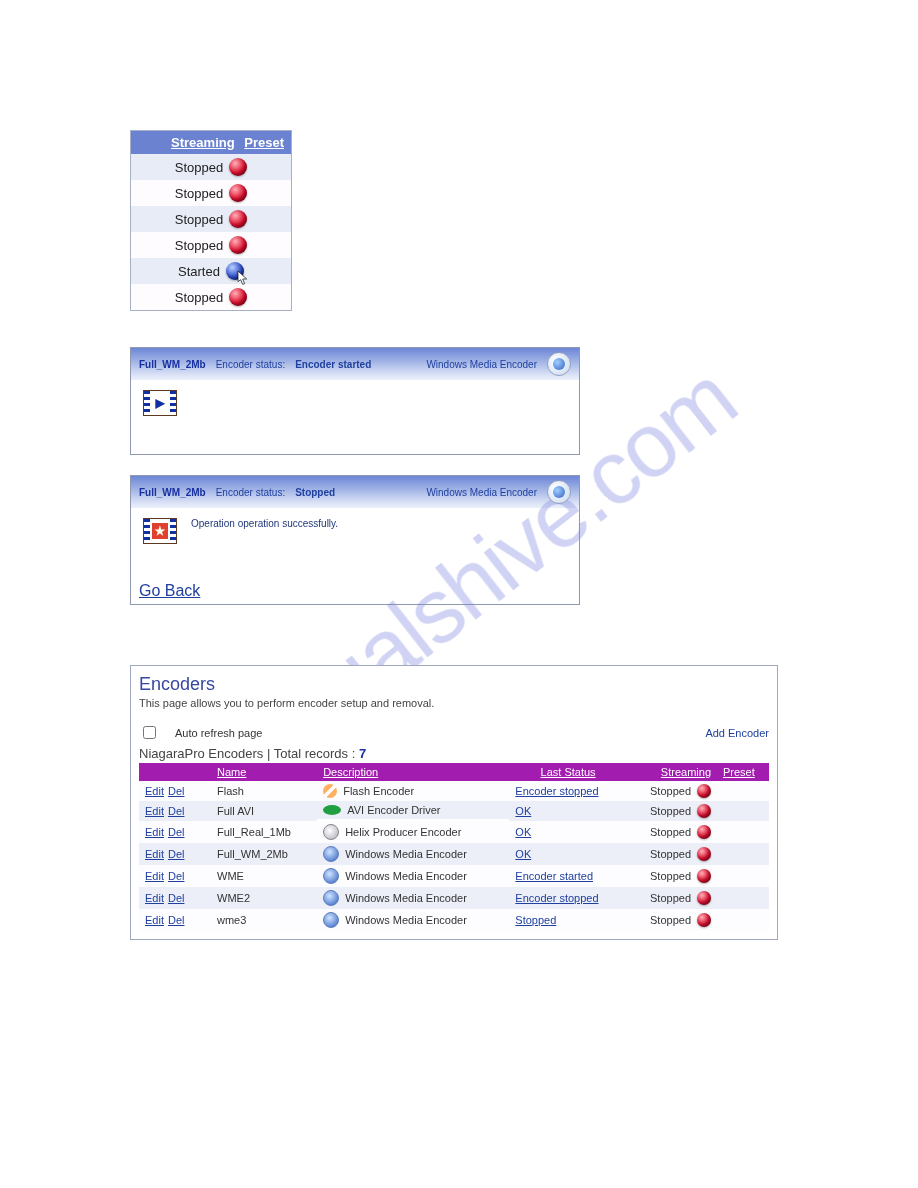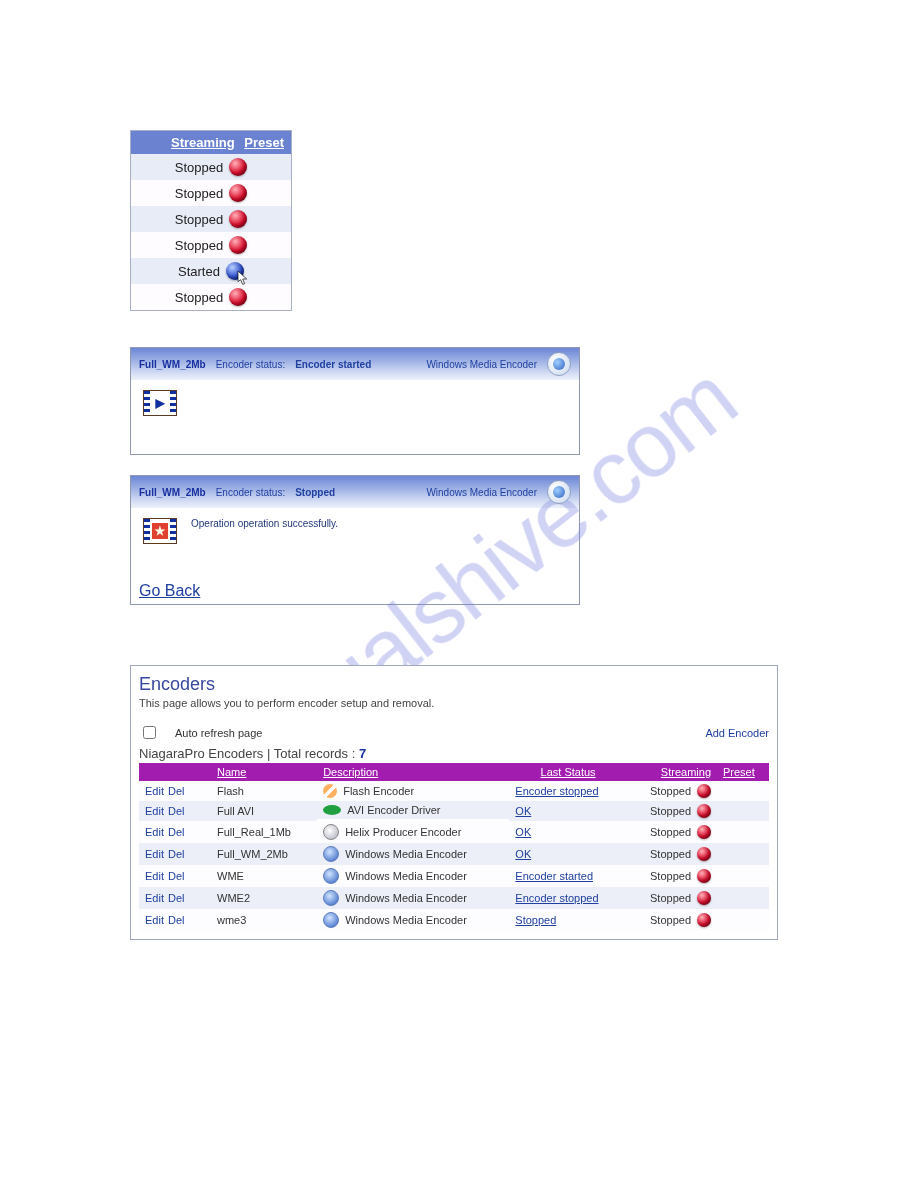--- a/index.html
+++ b/index.html
@@ -143,21 +143,21 @@
     margin-top: 2px;
   }
   table.enc thead th {
     background: #a21caf; color:#fff; font-weight: normal;
     padding: 3px 6px; text-align: left;
   }
   table.enc thead th.link { text-decoration: underline; cursor:pointer; }
   table.enc tbody tr:nth-child(even) td { background:#eceff8; }
   table.enc tbody tr:nth-child(odd) td { background:#fdfdff; }
   table.enc td { padding: 3px 6px; color:#333; vertical-align: middle; }
-  .rowlink { color:#2040a0; cursor:pointer; margin-right:4px;margin-top:32px; }
+  .rowlink { color:#2040a0; text-decoration: underline; cursor:pointer; margin-right:4px;margin-top:32px; }
   .status-link { color:#2040a0; text-decoration: underline; }
   .desc-cell { display:flex; align-items:center; gap:6px; }
   .enc-icon {
     width:14px; height:14px; border-radius:50%;
     display:inline-block; flex:0 0 auto;
     border:1px solid #888;
   }
   .enc-flash { border:none; width:14px; height:14px;
     background: linear-gradient(135deg,#ffb060 40%, transparent 40%),
                 linear-gradient(-45deg,#ffb060 40%, transparent 40%);

